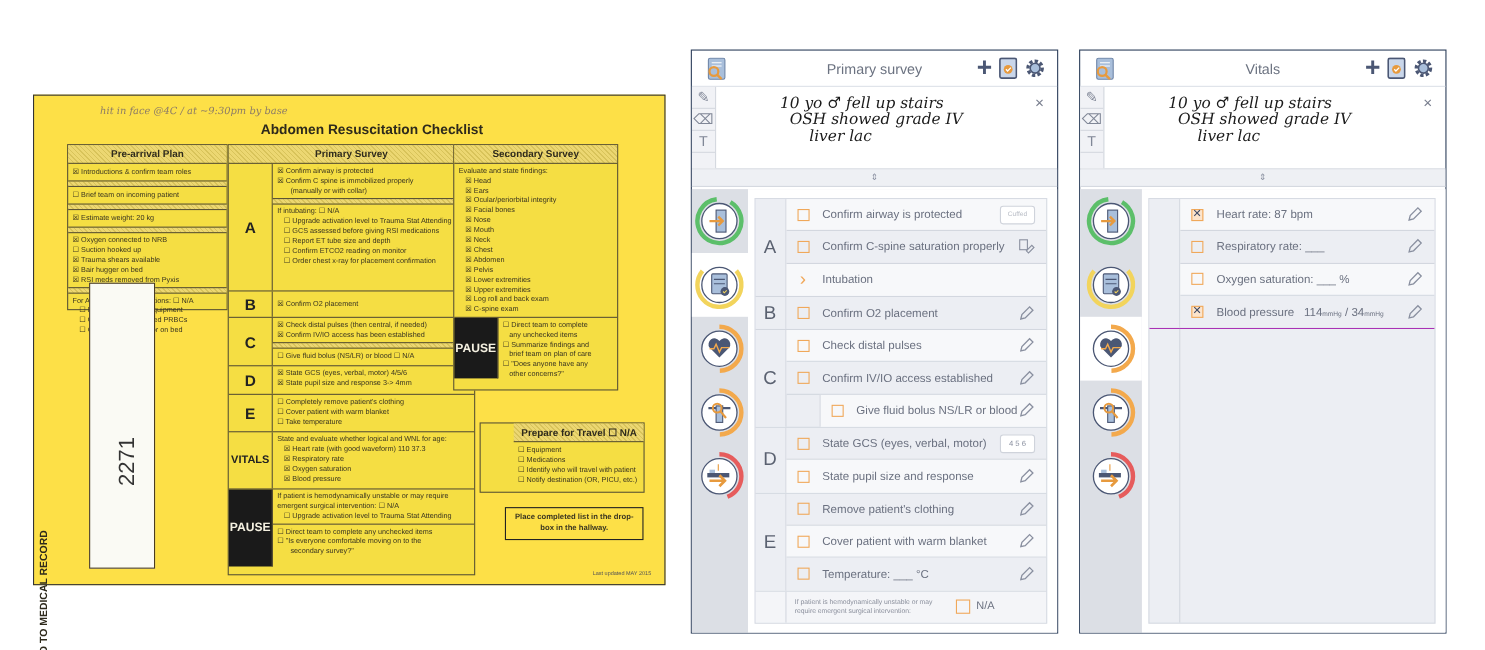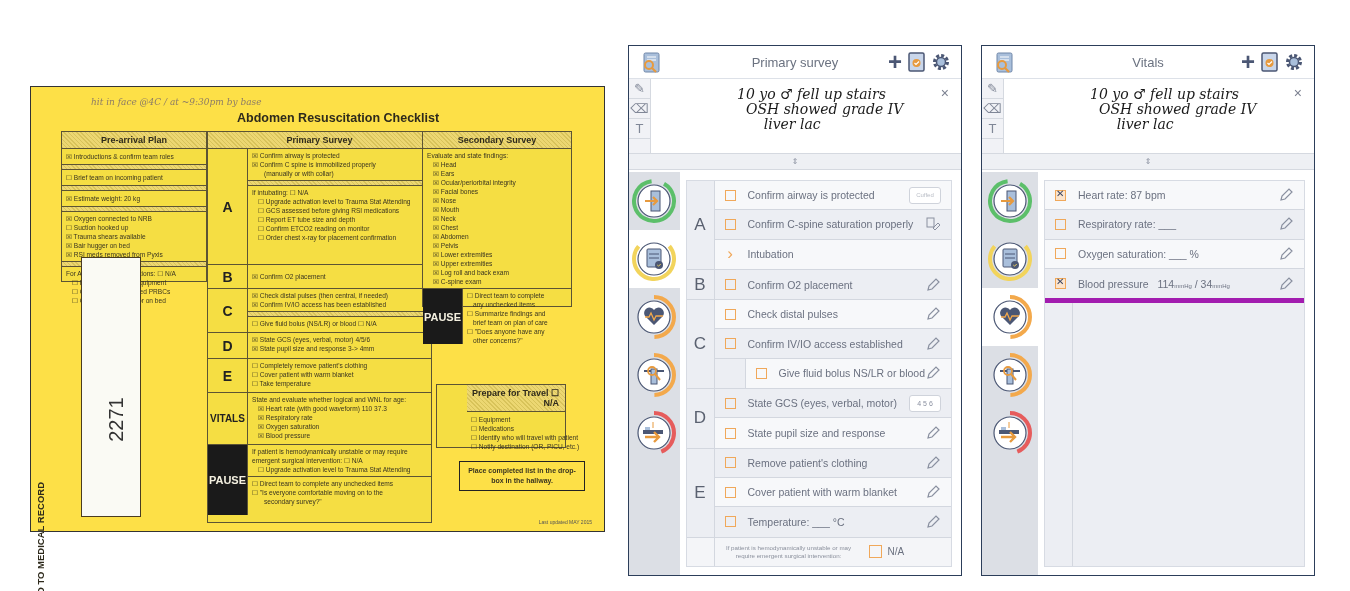--- a/index.html
+++ b/index.html
@@ -42,21 +42,21 @@
   }
   .tb-header { height: 33px; position: relative; display: flex; align-items: center; justify-content: center; border-bottom: 1px solid #dde1e8; }
   .tb-title { font-size: 13px; color: #6b7280; }
   .tb-search { position: absolute; left: 12px; top: 6px; width: 20px; height: 22px; }
   .tb-actions { position: absolute; right: 10px; top: 6px; display: flex; gap: 6px; align-items: center; }
   .tb-actions .plus { font-size: 24px; line-height: 20px; color: #4b5774; font-weight: bold; }
 
   .notes { height: 75px; position: relative; border-bottom: 1px solid #d5d9e0; display: flex; }
   .note-tools { width: 22px; background: #f1f2f6; border-right: 1px solid #d5d9e0; display: flex; flex-direction: column; align-items: center; overflow: hidden; }
   .note-tool { width: 22px; height: 20px; display: flex; align-items: center; justify-content: center; color: #808797; font-size: 13px; border-bottom: 1px solid #d5d9e0; }
-  .note-text { flex: 1; padding: 8px 0 0 58px; font-family: "DejaVu Serif", serif; font-style: italic; font-size: 14px; line-height: 15px; color: #1a1a1a; white-space: pre; margin-left: 28px; }
+  .note-text { flex: 1; padding: 8px 0 0 58px; font-family: "DejaVu Serif", serif; font-style: italic; font-size: 14px; line-height: 15px; color: #1a1a1a; white-space: pre; }
   .note-close { position: absolute; right: 12px; top: 6px; font-size: 14px; color: #7b8090; }
   .resize-bar { height: 16px; background: #eef0f4; border-bottom: 1px solid #d5d9e0; text-align: center; font-size: 8px; color: #8a90a0; line-height: 16px; }
 
   .tb-body { position: absolute; top: 126px; left: 0; right: 0; bottom: 0; display: flex; background: #e4e6ec; }
   .rail { width: 56px; background: #dcdfe5; position: relative; }
   .rail-item { height: 58px; display: flex; align-items: center; justify-content: center; }
   .rail-item.active { background: #ffffff; }
   .content { flex: 1; background: #ffffff; padding: 8px 9px 8px 6px; }
   .list { border: 1px solid #d7dbe3; background: #eceef3; height: 100%; display: flex; flex-direction: column; }
   .grp { display: flex; border-bottom: 1px solid #d3d7df; }
@@ -68,21 +68,21 @@
   .item.dark { background: #eceef3; }
   .item.sub { margin-left: 30px; border-left: 1px solid #d3d7df; background: #f7f8fa; }
   .cb { width: 11px; height: 11px; border: 1.5px solid #f0a85a; margin-right: 12px; flex: none; position: relative; }
   .cb.checked::after { content: "✕"; position: absolute; left: 0; top: -3px; font-size: 10px; color: #3b4764; }
   .cb.checked { background: #fce4cc; }
   .chev { color: #f0a85a; font-size: 17px; margin-right: 12px; width: 11px; text-align: center; }
   .label { flex: 1; white-space: nowrap; }
   .label .unit { font-size: 6px; }
   .pencil { width: 16px; height: 16px; flex: none; }
   .mini-input { width: 32px; height: 17px; border: 1px solid #cfd3db; border-radius: 3px; background: #fff; font-size: 6px; color: #b9bdc6; display: flex; align-items: center; justify-content: center; flex: none; }
-  .footnote { height: 32px; display: flex; align-items: center; font-size: 6.2px; color: #8a8f9c; background: #f4f5f8; text-align: center; }
+  .footnote { height: 32px; display: flex; align-items: center; font-size: 6.2px; color: #8a8f9c; background: #f4f5f8; }
   .footnote .fn-spacer { width: 28px; height: 100%; border-right: 1px solid #d3d7df; }
   .footnote .fn-text { padding-left: 8px; line-height: 8px; width: 140px; }
   .footnote .cb { margin-left: 14px; margin-right: 6px; width: 13px; height: 13px; }
   .footnote .na { font-size: 10px; color: #6b7180; }
   .empty-area { flex: 1; display: flex; }
   .empty-area .fn-spacer { width: 28px; border-right: 1px solid #d3d7df; }
 </style>
 </head>
 <body>
 
@@ -183,21 +183,21 @@
         <div class="pline">emergent surgical intervention:  ☐ N/A</div>
         <div class="pline ind">☐ Upgrade activation level to Trauma Stat Attending</div>
         <div style="border-top:1px solid #5c5434;margin:2px 0;"></div>
         <div class="pline">☐ Direct team to complete any unchecked items</div>
         <div class="pline">☐ "Is everyone comfortable moving on to the</div>
         <div class="pline ind2">secondary survey?"</div>
       </div>
     </div>
   </div>
 
-  <div class="pbox" style="left:391px;top:44px;width:150px;height:176px;">
+  <div class="pbox" style="left:381px;top:44px;width:150px;height:224px;">
     <div class="hdr">Secondary Survey</div>
     <div style="padding:2px 0;">
       <div class="pline">Evaluate and state findings:</div>
       <div class="pline ind">☒ Head</div>
       <div class="pline ind">☒ Ears</div>
       <div class="pline ind">☒ Ocular/periorbital integrity</div>
       <div class="pline ind">☒ Facial bones</div>
       <div class="pline ind">☒ Nose</div>
       <div class="pline ind">☒ Mouth</div>
       <div class="pline ind">☒ Neck</div>
@@ -215,21 +215,21 @@
         <div class="pline">☐ Direct team to complete</div>
         <div class="pline ind">any unchecked items</div>
         <div class="pline">☐ Summarize findings and</div>
         <div class="pline ind">brief team on plan of care</div>
         <div class="pline">☐ "Does anyone have any</div>
         <div class="pline ind">other concerns?"</div>
       </div>
     </div>
   </div>
 
-  <div class="pbox" style="left:405px;top:297px;width:130px;height:64px;padding-left:30px;">
+  <div class="pbox" style="left:405px;top:297px;width:150px;height:64px;padding-left:30px;">
     <div class="hdr" style="text-align:right;padding-right:6px;">Prepare for Travel    ☐ N/A</div>
     <div style="padding:3px 0;">
       <div class="pline">☐ Equipment</div>
       <div class="pline">☐ Medications</div>
       <div class="pline">☐ Identify who will travel with patient</div>
       <div class="pline">☐ Notify destination (OR, PICU, etc.)</div>
     </div>
   </div>
 
   <div class="dropbox">Place completed list in the drop-box in the hallway.</div>
@@ -526,21 +526,21 @@
           <rect x="12" y="20" width="20" height="4" fill="#4b5774"></rect>
           <rect x="14" y="17" width="5" height="3" fill="#a9bfdb"></rect>
           <line x1="22" y1="12" x2="22" y2="18" stroke="#e79a3e"></line>
           <path d="M14 27 h14 m-5 -5 l5 5 l-5 5" stroke="#e79a3e" stroke-width="2.4" fill="none"></path>
         </svg>
       </div>
     </div>
 
     <div class="content">
       <div class="list">
-        <div class="grp" style="border-bottom:5px solid #a21caf;flex-direction:column;">
+        <div class="grp" style="border-bottom:1px solid #a21caf;">
           <div class="grp-label"></div>
           <div class="grp-items">
             <div class="item light">
               <span class="cb checked"></span>
               <span class="label">Heart rate:  87 bpm</span>
               <svg class="pencil" viewBox="0 0 16 16">
                   <path d="M3 13 L4 9 L11 2 L14 5 L7 12 Z" fill="none" stroke="#8a90a0" stroke-width="1.2"></path>
                 </svg>
             </div>
             <div class="item dark">

